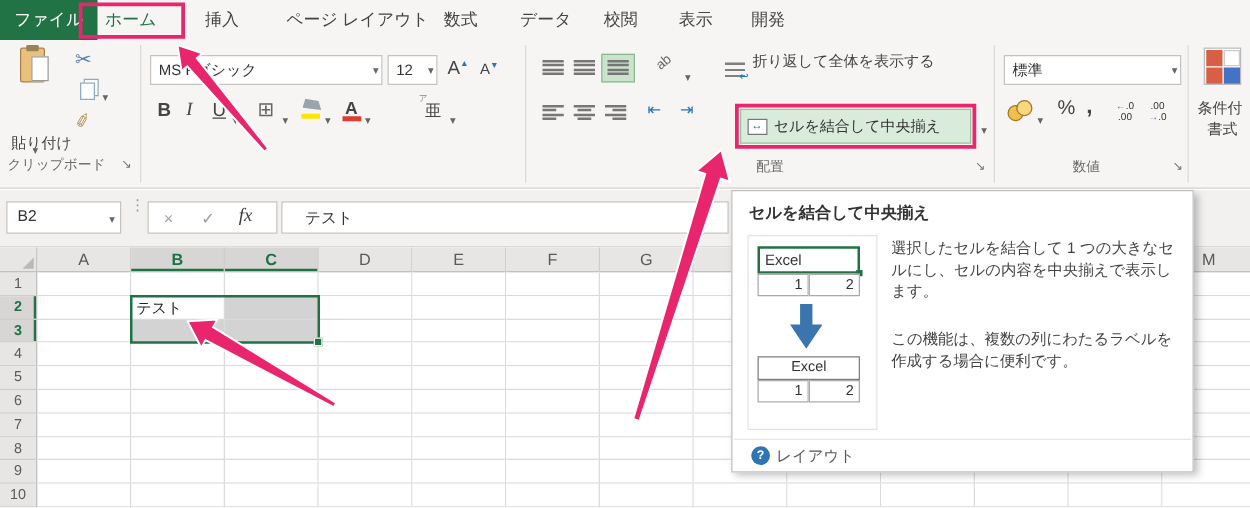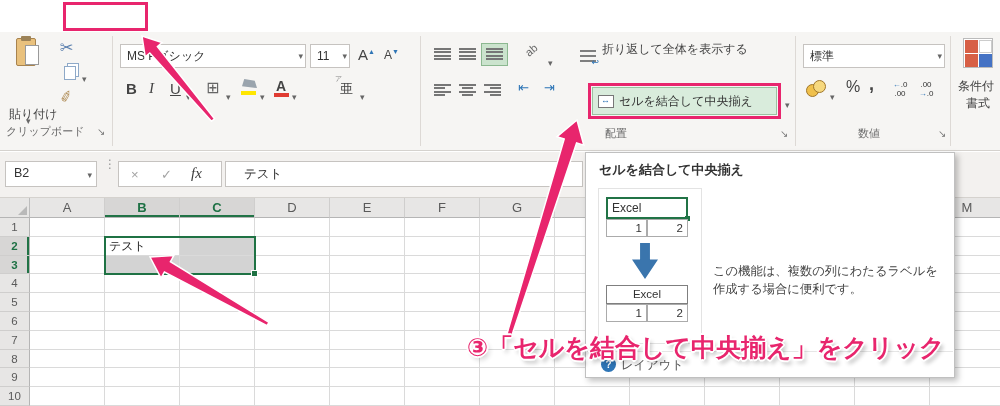--- a/index.html
+++ b/index.html
@@ -119,20 +119,33 @@
   .arrows polygon{fill:#e8256d;stroke:#fff;stroke-width:1.5}
   .ann{position:absolute;z-index:8;color:#e8256d;font-weight:bold;white-space:nowrap;
        text-shadow:-2px 0 0 #fff,2px 0 0 #fff,0 -2px 0 #fff,0 2px 0 #fff,-1px -1px 0 #fff,1px -1px 0 #fff,
                    -1px 1px 0 #fff,1px 1px 0 #fff,3px 4px 4px rgba(0,0,0,.3)}
 </style>
 </head>
 <body>
 
 <div id="root">
 
+  <div class="tabbar">
+    <div class="filetab">ファイル</div>
+    <div id="tabs">
+        <div class="tab active" style="left: 84px;">ホーム</div>
+        <div class="tab" style="left: 164px;">挿入</div>
+        <div class="tab" style="left: 229px;">ページ レイアウト</div>
+        <div class="tab" style="left: 355px;">数式</div>
+        <div class="tab" style="left: 416px;">データ</div>
+        <div class="tab" style="left: 483px;">校閲</div>
+        <div class="tab" style="left: 543px;">表示</div>
+        <div class="tab" style="left: 601px;">開発</div>
+      </div>
+  </div>
   <div class="hlbox" style="left:63px;top:2px;width:85px;height:29px"></div>
 
   <div class="ribbon">
     <div class="vsep" style="left:112px"></div>
     <div class="vsep" style="left:420px"></div>
     <div class="vsep" style="left:795px"></div>
     <div class="vsep" style="left:950px"></div>
 
     <div class="pasteicon" style="left:16px;top:6px">
       <span class="pi-board"></span>
@@ -146,21 +159,21 @@
     <div class="dd" style="left:82px;top:36px"></div>
     <span class="glyph" style="left:60px;top:56px;font-size:15px;color:#b08d57;transform:rotate(-15deg)">✐</span>
     <div class="grouplabel" style="left:6px;top:92px">クリップボード</div>
     <span class="launcher" style="left:97px;top:94px">↘</span>
 
     <div class="combo" style="left:120px;top:12px;width:186px;height:24px">
       <span>MS Pゴシック</span>
       <span class="arr">▾</span>
     </div>
     <div class="combo" style="left:310px;top:12px;width:40px;height:24px">
-      <span>11</span>
+      <span>12</span>
       <span class="arr">▾</span>
     </div>
     <span class="fontbtn" style="left:358px;top:14px;font-size:15px">A<sup style="font-size:7px;color:#2e75b6">▲</sup></span>
     <span class="fontbtn" style="left:384px;top:16px;font-size:12px">A<sup style="font-size:7px;color:#2e75b6">▼</sup></span>
 
     <span class="fontbtn" style="left:126px;top:48px;font-weight:bold">B</span>
     <span class="fontbtn" style="left:149px;top:48px;font-style:italic;font-family:'Liberation Serif','DejaVu Serif',serif">I</span>
     <span class="fontbtn" style="left:170px;top:48px;text-decoration:underline">U</span>
     <div class="dd" style="left:186px;top:54px"></div>
     <span class="glyph" style="left:206px;top:46px;font-size:16px;color:#666">⊞</span>
@@ -431,28 +444,28 @@
     <div class="tip-fig">
       <div class="mcellg">Excel</div>
       <div class="mhandle"></div>
       <div class="mnum" style="left:7px;top:30px">1</div>
       <div class="mnum" style="left:48px;top:30px">2</div>
       <div class="bluearrow"></div>
       <div class="mcellb">Excel</div>
       <div class="mnum" style="left:7px;top:115px">1</div>
       <div class="mnum" style="left:48px;top:115px">2</div>
     </div>
+    <div class="tip-p" style="top:37px">選択したセルを結合して 1 つの大きなセルにし、セルの内容を中央揃えで表示します。</div>
     <div class="tip-p" style="top:110px">この機能は、複数の列にわたるラベルを作成する場合に便利です。</div>
     <div class="tip-foot">
       <span class="qmark">?</span>
       <span class="moreinfo">レイアウト</span>
     </div>
   </div>
   <div class="hlbox" style="left:588px;top:83px;width:193px;height:36px"></div>
 
   <svg class="arrows" viewBox="0 0 1000 406">
     <polygon points="214.5,118.7 157.4,46.5 162,42.6 142,36 145.2,56.8 149.8,53 211.5,121.3"></polygon>
     <polygon points="269,322.3 170.4,261.7 173.8,255.6 150,257 161,278.2 164.4,272.1 267,325.7"></polygon>
     <polygon points="511.4,336.8 576.6,143 583.8,145.2 577,120 557,136.8 564.2,139.1 506.6,335.2"></polygon>
   </svg>
-  <div class="ann" style="left:467px;top:331px;font-size:25px">③「セルを結合して中央揃え」をクリック</div>
 
 </div>
 
 </body></html>

